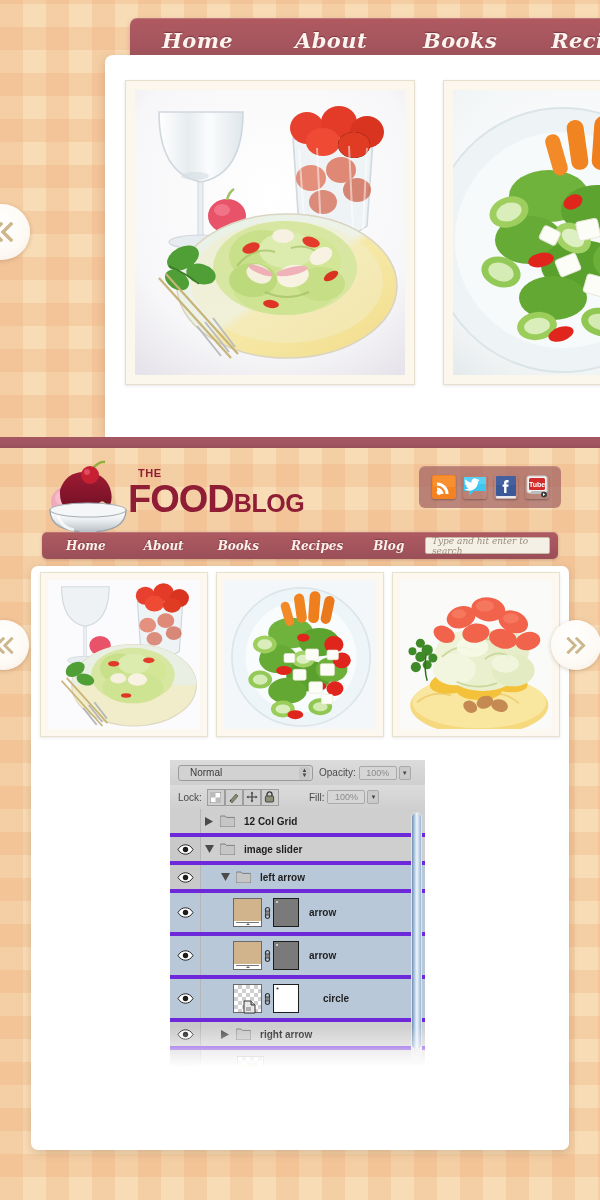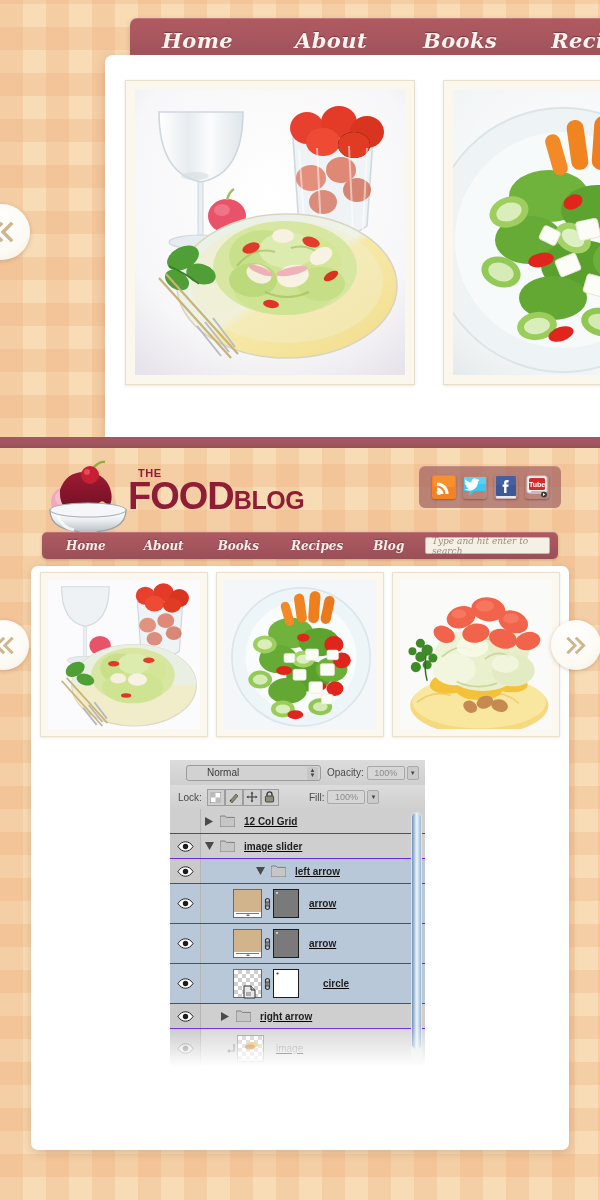--- a/index.html
+++ b/index.html
@@ -73,21 +73,21 @@
   #bottom-section{position:absolute;left:0;top:448px;width:600px;height:752px;overflow:hidden;}
 
   
   .logo-wrap{position:absolute;left:42px;top:12px;width:250px;height:78px;}
   .logo-bowl{position:absolute;left:0;top:0;width:92px;height:78px;}
   .logo-text{position:absolute;left:86px;top:8px;}
   .logo-the{
     font-family:"Liberation Sans",sans-serif;font-weight:bold;font-size:11px;
     letter-spacing:.6px;color:#8e1d35;line-height:11px;margin-left:10px;
   }
-  .logo-main{line-height:34px;white-space:nowrap;}
+  .logo-main{line-height:41px;white-space:nowrap;}
   .logo-food{
     font-family:"Liberation Sans",sans-serif;font-weight:bold;font-size:38px;
     color:#8e1d35;letter-spacing:-1px;
   }
   .logo-blog{
     font-family:"Liberation Sans",sans-serif;font-weight:bold;font-size:25px;
     color:#8e1d35;letter-spacing:-.4px;
   }
 
   
@@ -146,47 +146,47 @@
     -webkit-mask-image:linear-gradient(180deg,#000 0%,#000 86%,rgba(0,0,0,0) 99%);
     mask-image:linear-gradient(180deg,#000 0%,#000 86%,rgba(0,0,0,0) 99%);
     font-family:"Liberation Sans",sans-serif;
     box-shadow:0 0 4px rgba(0,0,0,0.18);
   }
   .ps-row1{position:absolute;left:0;top:0;width:255px;height:25px;
     background:linear-gradient(180deg,#dcdcdc,#cfcfcf);display:flex;align-items:center;}
   .ps-row2{position:absolute;left:0;top:25px;width:255px;height:24px;
     background:linear-gradient(180deg,#dcdcdc,#cfcfcf);display:flex;align-items:center;}
   .ps-blend{
-    margin-left:16px;width:135px;height:16px;background:#d2d2d2;
+    margin-left:8px;width:135px;height:16px;background:#d2d2d2;
     border:1px solid #9b9b9b;border-radius:3px;
     font-size:10px;color:#3a3a3a;display:flex;align-items:center;
-    padding-left:20px;box-sizing:border-box;position:relative;
+    padding-left:11px;box-sizing:border-box;position:relative;
   }
   .ps-stepper{position:absolute;right:2px;top:1px;width:11px;height:13px;
     background:#c6c6c6;border-radius:2px;
     display:flex;flex-direction:column;align-items:center;justify-content:center;line-height:5px;}
   .ps-stepper span{font-size:6px;color:#444;}
   .ps-lab{font-size:10px;color:#4a4a4a;margin-left:6px;}
   .ps-num{
     width:38px;height:14px;background:#d6d6d6;border:1px solid #a9a9a9;
     border-radius:2px;font-size:9px;color:#8b8b8b;display:flex;align-items:center;
     justify-content:center;margin-left:3px;box-sizing:border-box;
   }
   .ps-numbtn{width:12px;height:14px;background:#cacaca;border:1px solid #a9a9a9;
     border-radius:2px;margin-left:2px;display:flex;align-items:center;justify-content:center;
     font-size:6px;color:#444;box-sizing:border-box;}
   .ps-lockbox{width:18px;height:17px;border:1px solid #9d9d9d;background:#cfcfcf;
     display:flex;align-items:center;justify-content:center;box-sizing:border-box;}
 
   .ps-list{position:absolute;left:0;top:49px;width:255px;height:261px;background:#cfcfcf;}
-  .ps-lrow{position:relative;height:24px;border-bottom:1px solid #6d28d9;
-    background:#cfcfcf;display:flex;align-items:center;text-decoration:underline;}
+  .ps-lrow{position:relative;height:24px;border-bottom:4px solid #6d28d9;
+    background:#cfcfcf;display:flex;align-items:center;}
   .ps-lrow.tall{height:39px;}
   .ps-lrow.sel{background:#b8c8d8;}
-  .ps-lrow.selL{background:#b8c8d8;gap:35px;}
+  .ps-lrow.selL{background:#b8c8d8;}
   .ps-eye{width:30px;height:100%;display:flex;align-items:center;justify-content:center;
     border-right:1px solid #b6b6b6;background:#c9c9c9;flex:0 0 30px;}
   .ps-body{flex:1;display:flex;align-items:center;height:100%;}
   .ps-tri{width:16px;display:flex;align-items:center;justify-content:center;}
   .ps-folder{width:20px;display:flex;align-items:center;justify-content:center;}
   .ps-name{font-size:10px;color:#1e1e1e;margin-left:7px;font-weight:600;}
   .ps-name.dim{color:#8f8f8f;font-weight:400;}
   .ps-thumb{width:29px;height:29px;border:1px solid #6a6a6a;box-sizing:border-box;background:#fff;}
   .ps-mask{width:26px;height:29px;border:1px solid #1d1d1d;box-sizing:border-box;background:#787878;}
   .ps-link{width:11px;display:flex;align-items:center;justify-content:center;}

